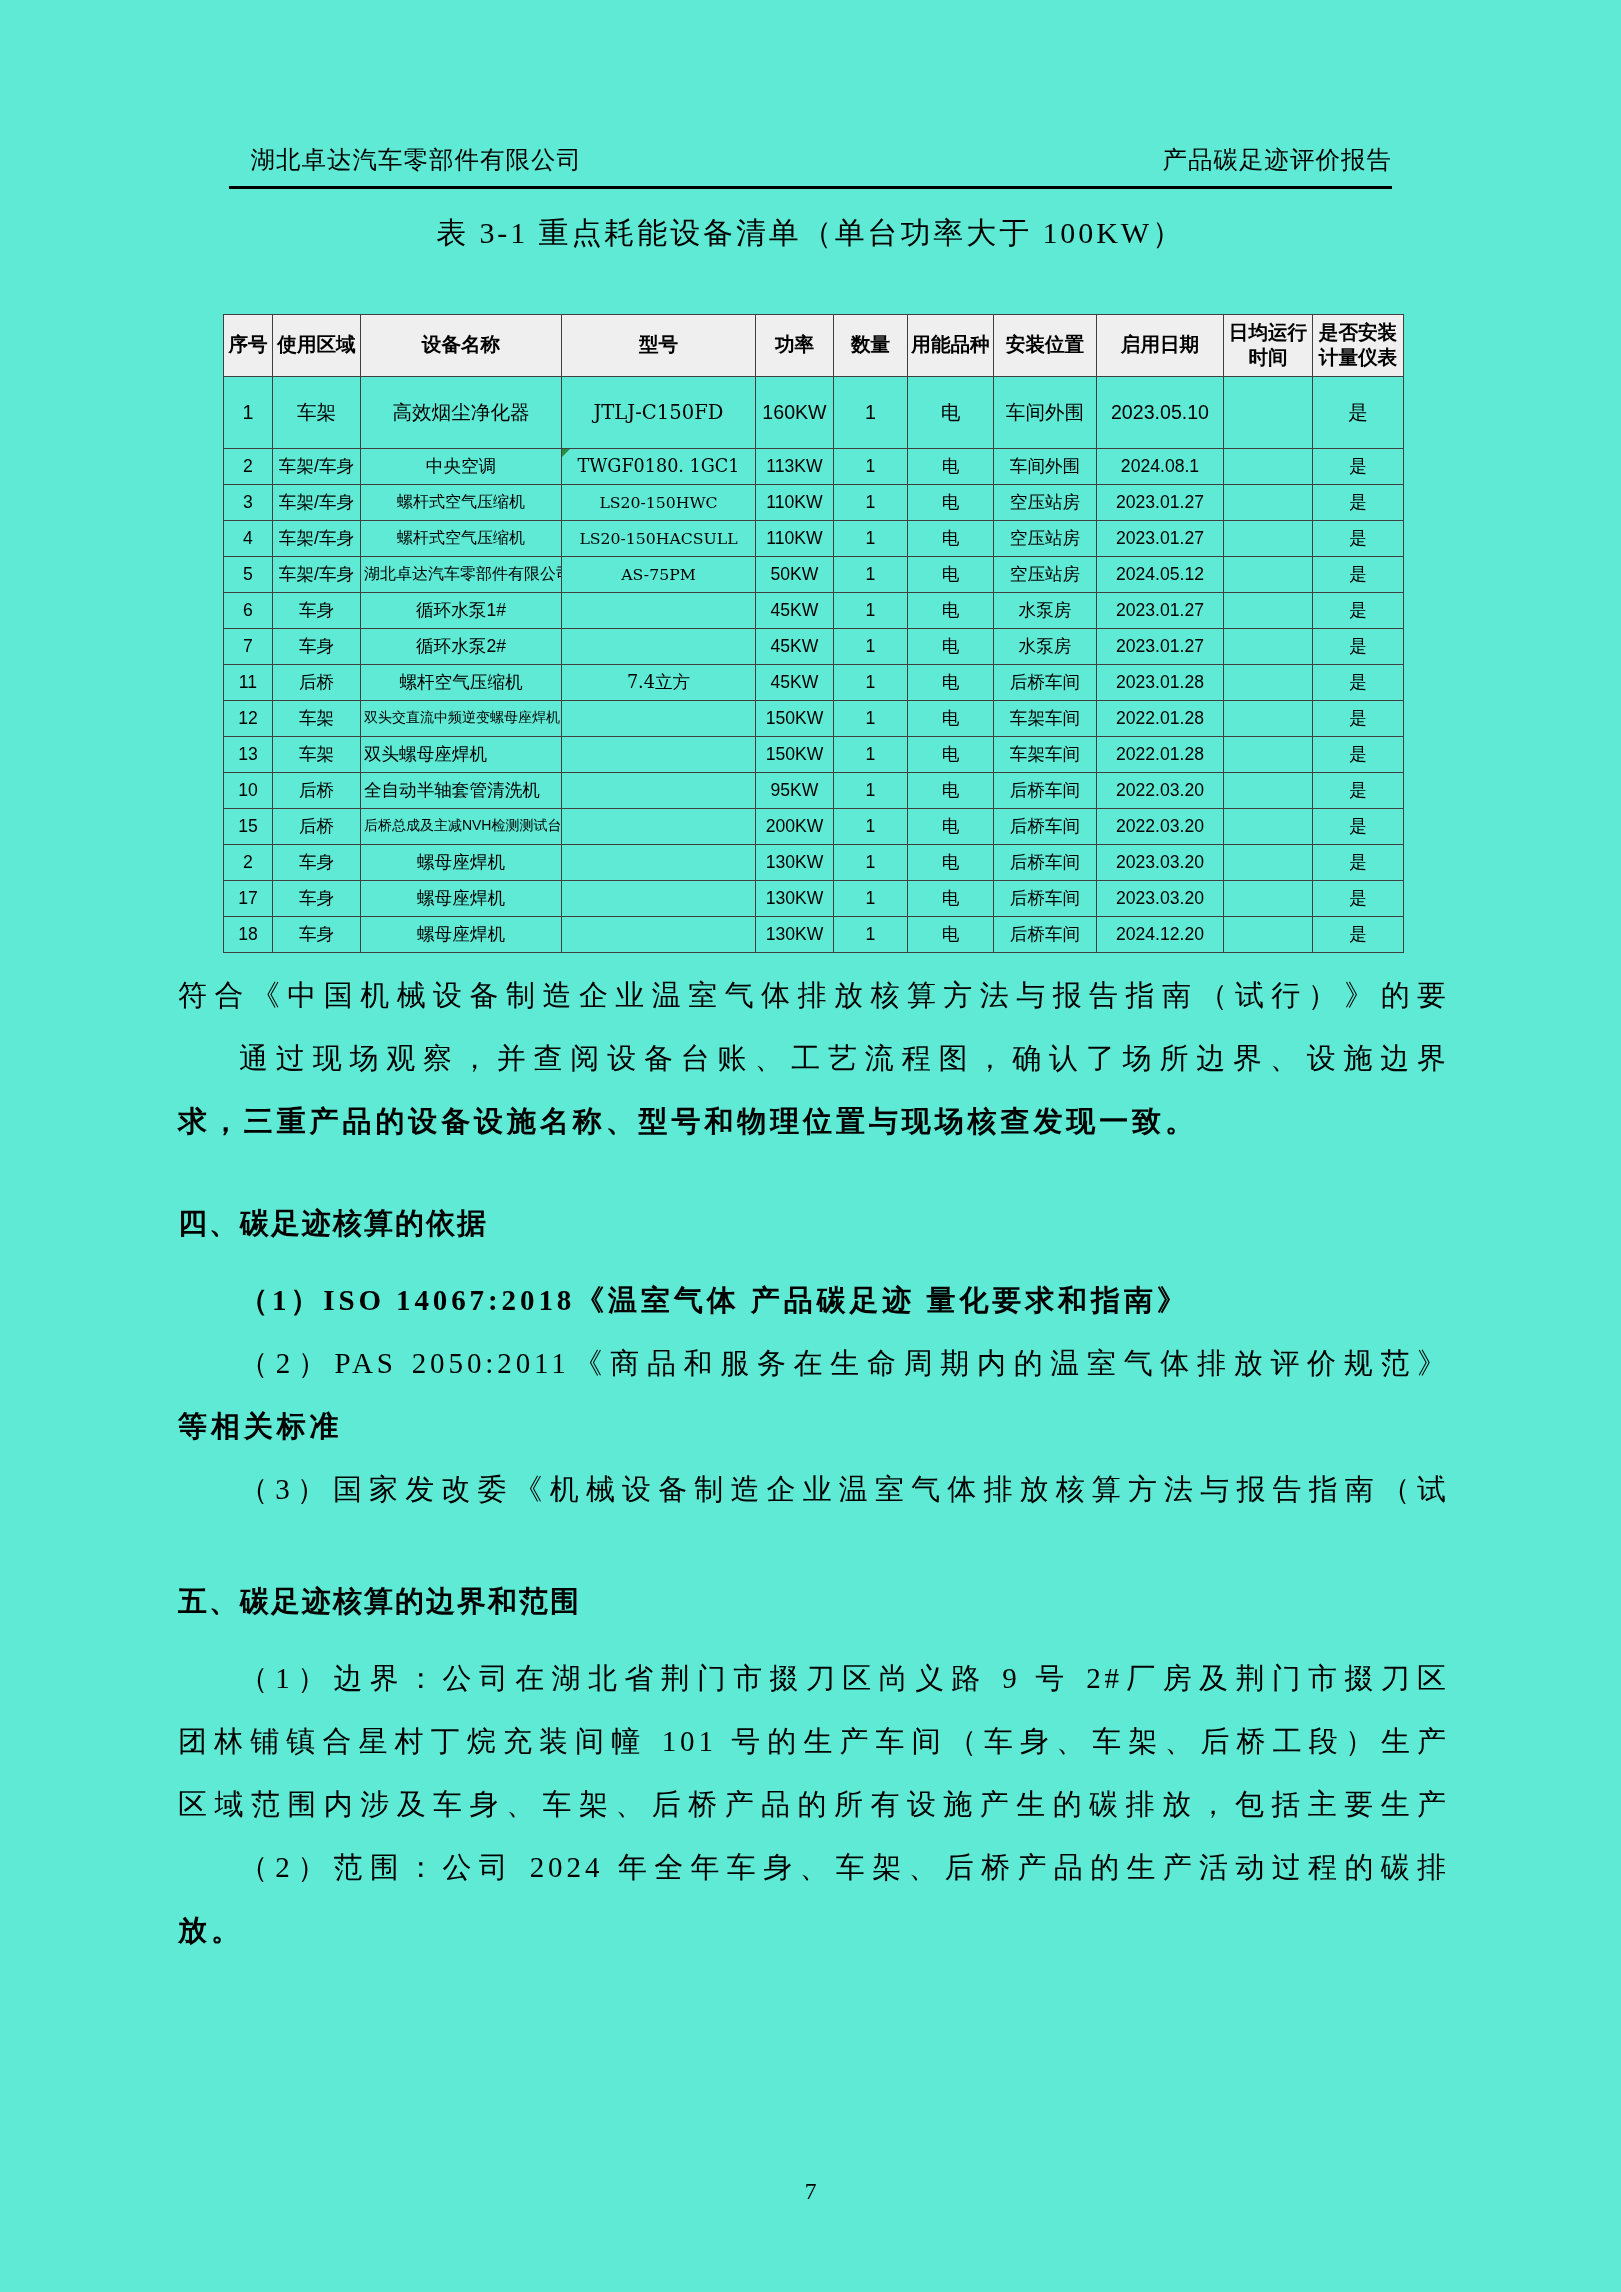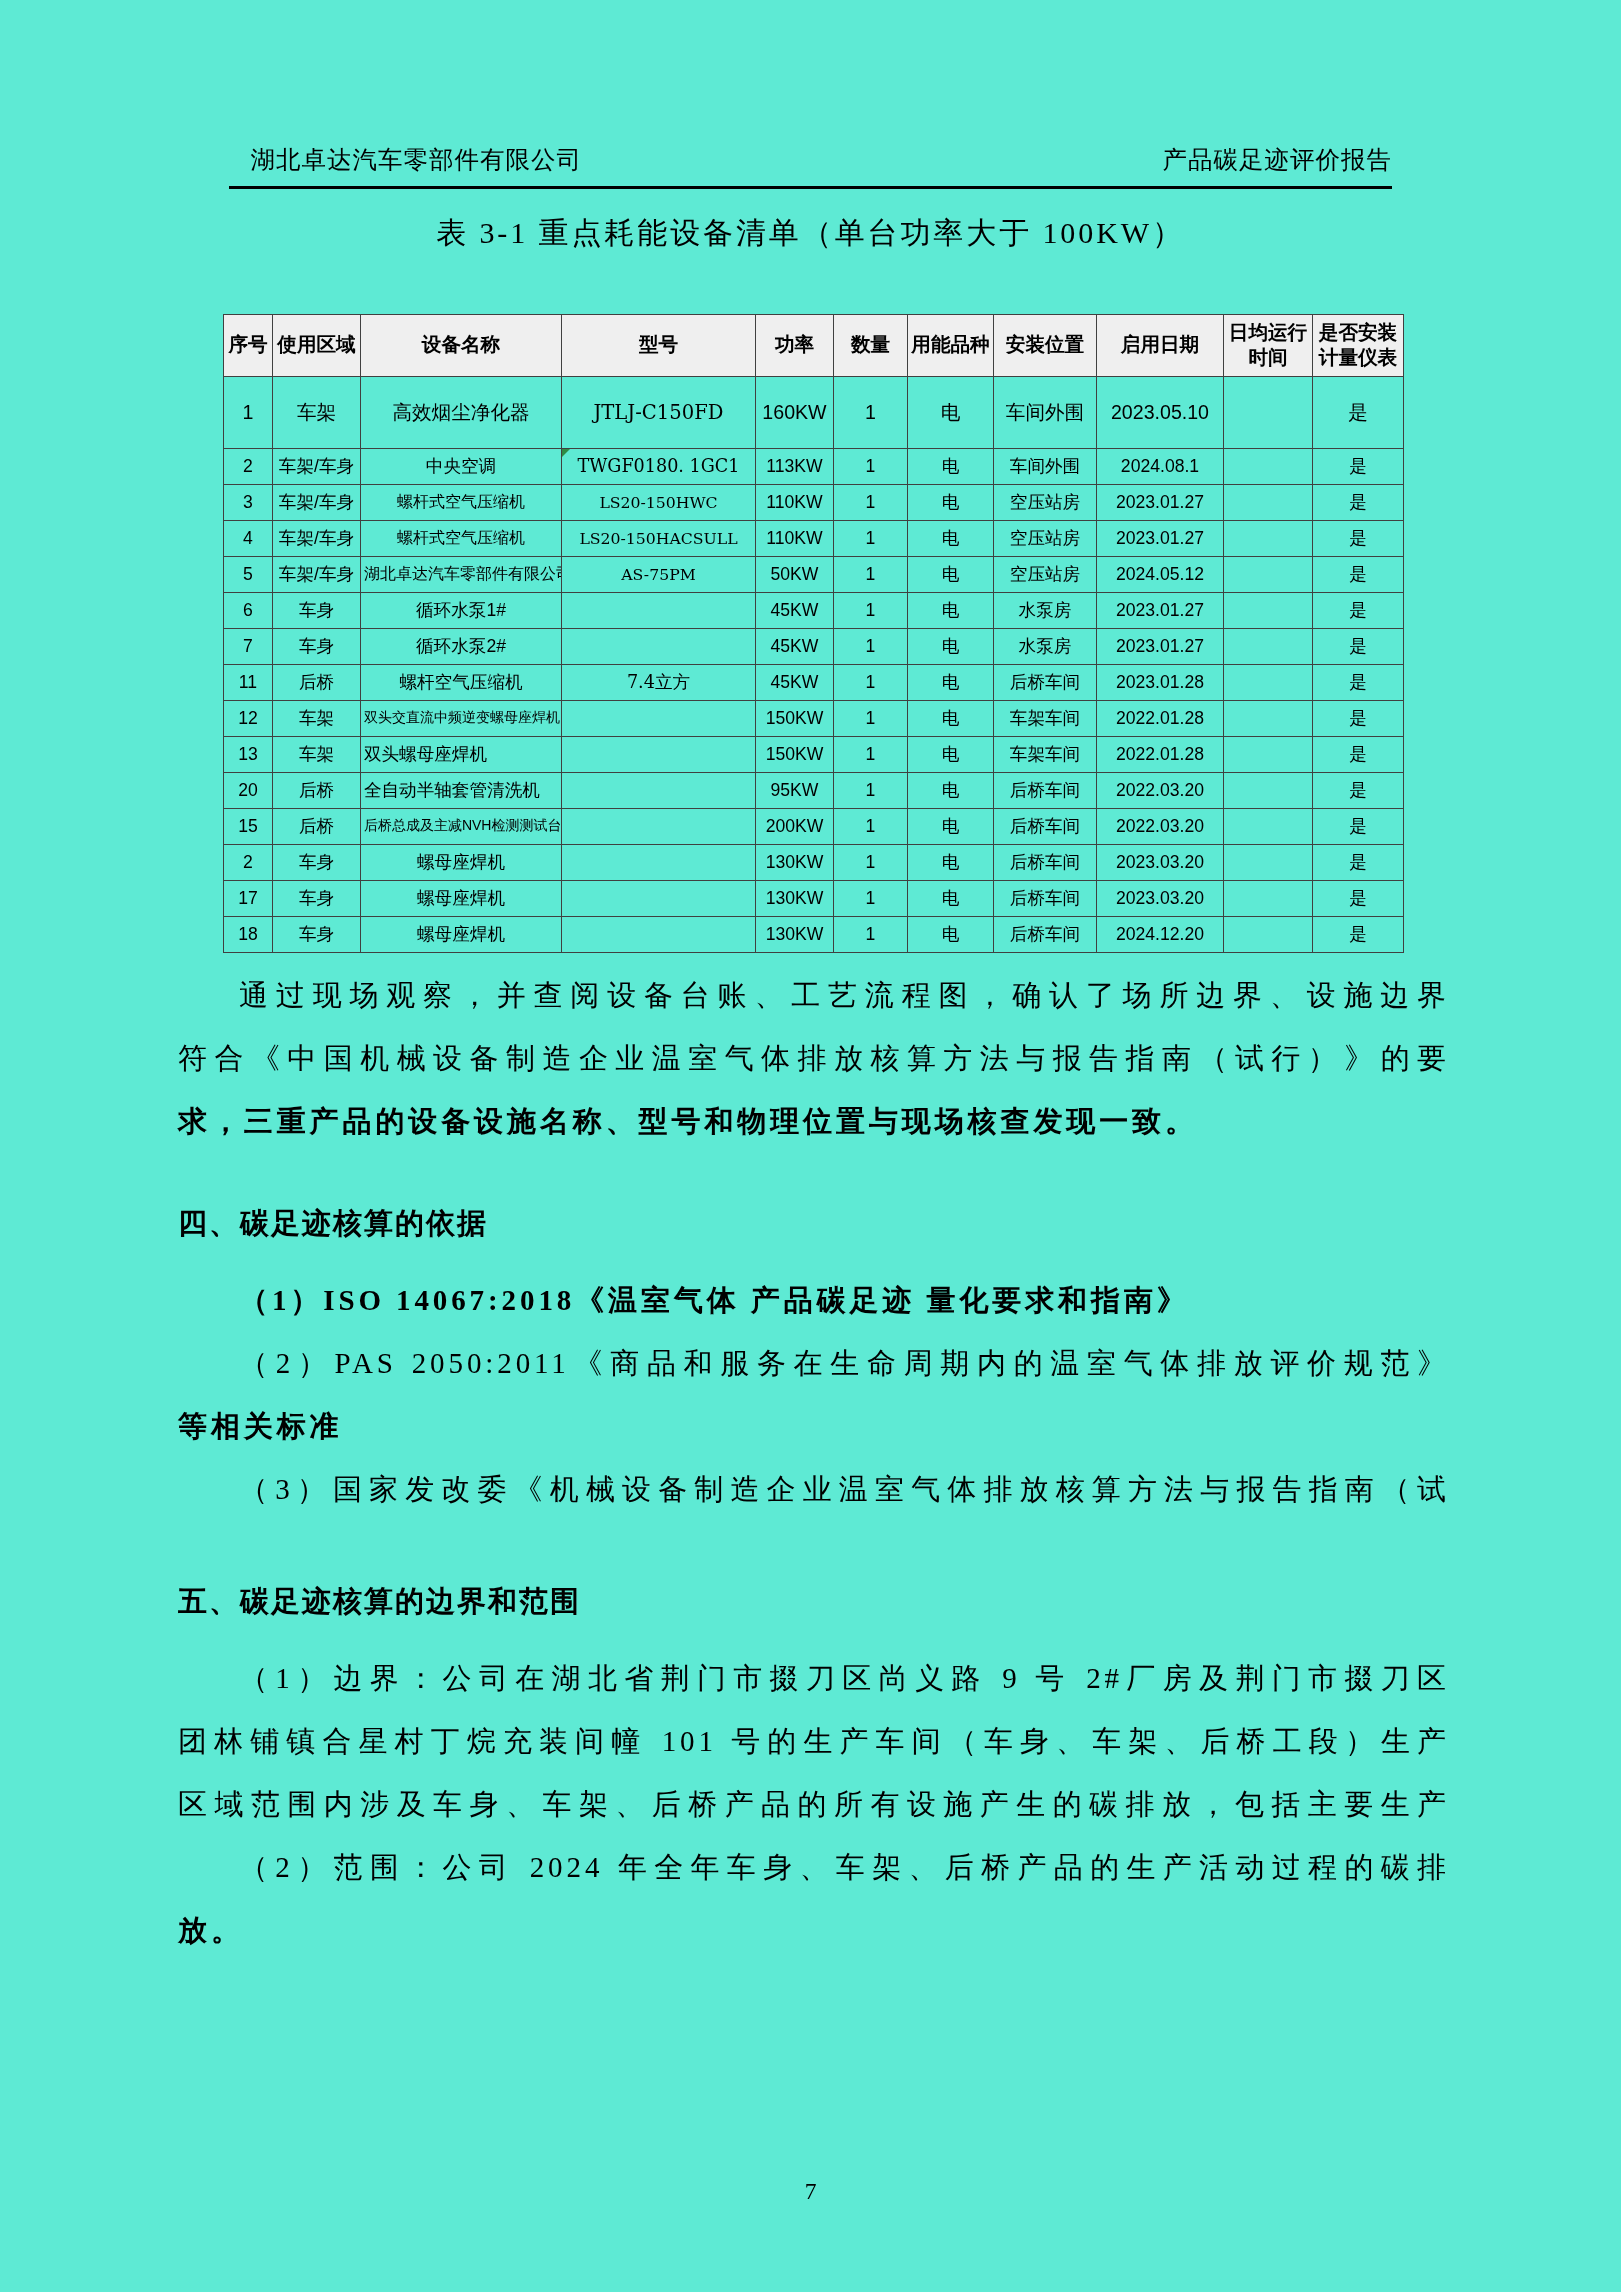--- a/index.html
+++ b/index.html
@@ -252,21 +252,21 @@
             <td></td>
             <td>150KW</td>
             <td>1</td>
             <td>电</td>
             <td>车架车间</td>
             <td>2022.01.28</td>
             <td></td>
             <td>是</td>
           </tr>
           <tr>
-            <td>20</td>
+            <td>10</td>
             <td>后桥</td>
             <td>全自动半轴套管清洗机</td>
             <td></td>
             <td>95KW</td>
             <td>1</td>
             <td>电</td>
             <td>后桥车间</td>
             <td>2022.03.20</td>
             <td></td>
             <td>是</td>
@@ -320,22 +320,22 @@
             <td>电</td>
             <td>后桥车间</td>
             <td>2024.12.20</td>
             <td></td>
             <td>是</td>
           </tr>
         </tbody>
     </table>
 
     <div class="para mt-intro">
+        <div class="pline">符合《中国机械设备制造企业温室气体排放核算方法与报告指南（试行）》的要</div>
         <div class="pline first">通过现场观察，并查阅设备台账、工艺流程图，确认了场所边界、设施边界</div>
-        <div class="pline">符合《中国机械设备制造企业温室气体排放核算方法与报告指南（试行）》的要</div>
         <div class="pline last">求，三重产品的设备设施名称、型号和物理位置与现场核查发现一致。</div>
       </div>
 
     <div class="section-heading mt-h4">四、碳足迹核算的依据</div>
     <div class="mt-items">
       <div class="para">
           <div class="pline first last">（1）ISO 14067:2018《温室气体 产品碳足迹 量化要求和指南》</div>
         </div>
       <div class="para">
           <div class="pline first">（2）PAS 2050:2011《商品和服务在生命周期内的温室气体排放评价规范》</div>

